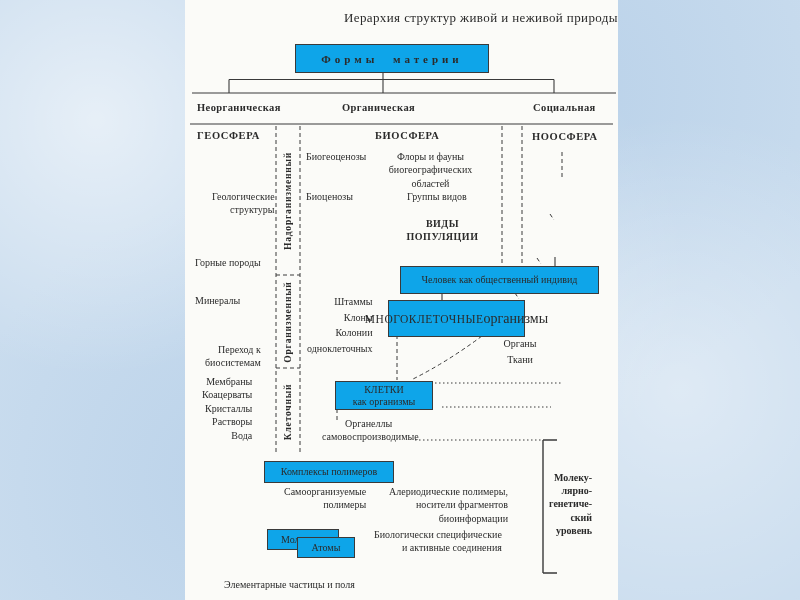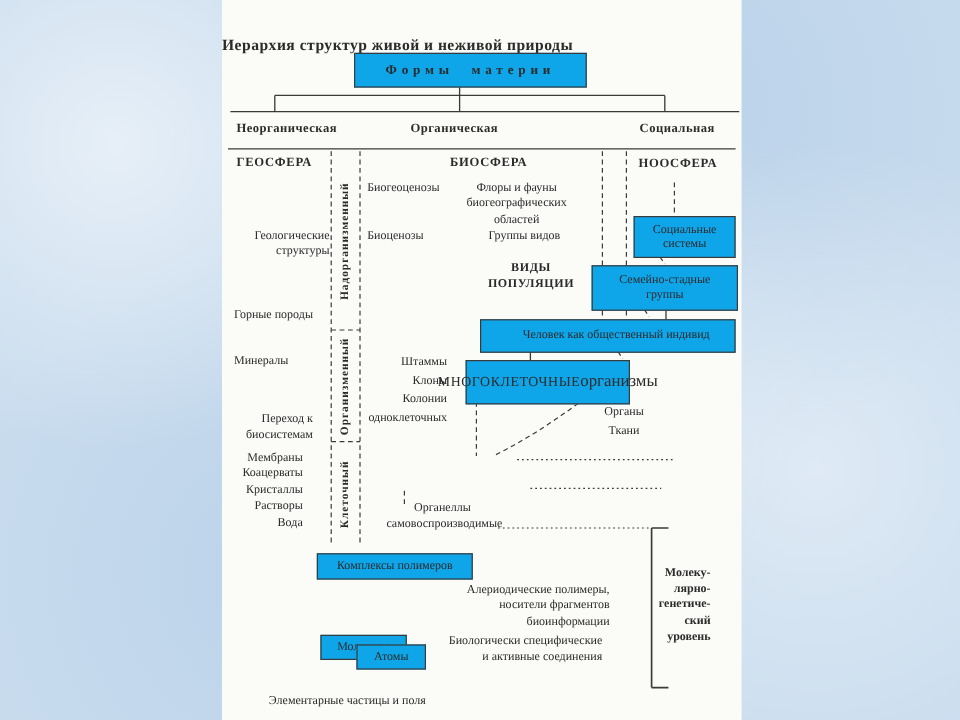--- a/index.html
+++ b/index.html
@@ -15,21 +15,21 @@
       radial-gradient(circle at 55% 45%, rgba(255,255,255,0.35), rgba(255,255,255,0) 45%);
   }
   .page{
     position:absolute;left:185px;top:0;width:433px;height:600px;
     background:#fbfbf8;color:#2b2b2b;
   }
   .abs{position:absolute;text-align:right;}
   .lbl{font-size:10px;line-height:13.4px;white-space:pre-line;}
   .ctr{text-align:center;}
   .b{font-weight:bold;}
-  .title{width:100%;text-align:left;font-size:13px;font-weight:bold;letter-spacing:0.4px;margin-top:20px;}
+  .title{width:100%;text-align:right;font-size:13px;font-weight:normal;letter-spacing:0.4px;}
   .hdr{font-size:10.5px;font-weight:bold;letter-spacing:0.6px;}
   .branch{font-size:10.5px;font-weight:bold;letter-spacing:0.4px;}
   .box{
     position:absolute;border:1.2px solid #3a3a3a;background:#0ea5e9;
     display:flex;align-items:center;justify-content:center;
     font-size:10px;line-height:12px;text-align:center;white-space:pre-line;
   }
   .rootbox{font-weight:bold;font-size:11px;letter-spacing:4px;word-spacing:8px;}
   .multibox{flex-direction:row;}
   .multi-l1{font-size:11.5px;letter-spacing:0.5px;}
@@ -126,36 +126,36 @@
   <div class="abs lbl" style="left:122px;top:294px;line-height:15.5px;">Штаммы
 Клоны
 Колонии
 одноклеточных</div>
   <div class="abs lbl ctr b" style="left:200px;top:218px;width:115px;line-height:12.5px;letter-spacing:0.5px;">ВИДЫ
 ПОПУЛЯЦИИ</div>
   <div class="abs lbl ctr" style="left:305px;top:336px;width:60px;line-height:16px;">Органы
 Ткани</div>
   <div class="abs lbl" style="left:160px;top:417px;">Органеллы</div>
   <div class="abs lbl" style="left:122px;top:430px;margin-left:15px;">самовоспроизводимые</div>
+  <div class="abs lbl" style="left:99px;top:485px;">Самоорганизуемые
+полимеры</div>
   <div class="abs lbl" style="left:204px;top:485px;">Алериодические полимеры,
 носители фрагментов
 биоинформации</div>
   <div class="abs lbl" style="left:189px;top:528px;">Биологически специфические
 и активные соединения</div>
   <div class="abs lbl" style="left:39px;top:578px;">Элементарные частицы и поля</div>
 
-  <div class="box" style="left:343px;top:180px;width:83px;height:33px;">Социальные
-системы</div>
-  <div class="box" style="left:308px;top:221px;width:120px;height:36px;">Семейно-стадные
-группы</div>
-  <div class="box" style="left:215px;top:266px;width:197px;height:26px;padding-left:14px;">Человек как общественный индивид</div>
+  <div class="box" style="left:215px;top:266px;width:197px;height:26px;">Человек как общественный индивид</div>
   <div class="box multibox" style="left:203px;top:300px;width:135px;height:35px;">
     <span class="multi-l1">МНОГОКЛЕТОЧНЫЕ</span>
     <span class="multi-l2">организмы</span>
   </div>
+  <div class="box" style="left:150px;top:381px;width:96px;height:27px;">КЛЕТКИ
+как организмы</div>
   <div class="box" style="left:79px;top:461px;width:128px;height:20px;">Комплексы полимеров</div>
   <div class="box" style="left:82px;top:529px;width:70px;height:19px;">Молекулы</div>
   <div class="box" style="left:64px;top:537px;width:56px;height:19px;margin-left:48px;">Атомы</div>
 
   <div class="abs bracket-lbl" style="left:364px;top:471px;">Молеку-
 лярно-
 генетиче-
 ский
 уровень</div>
 

